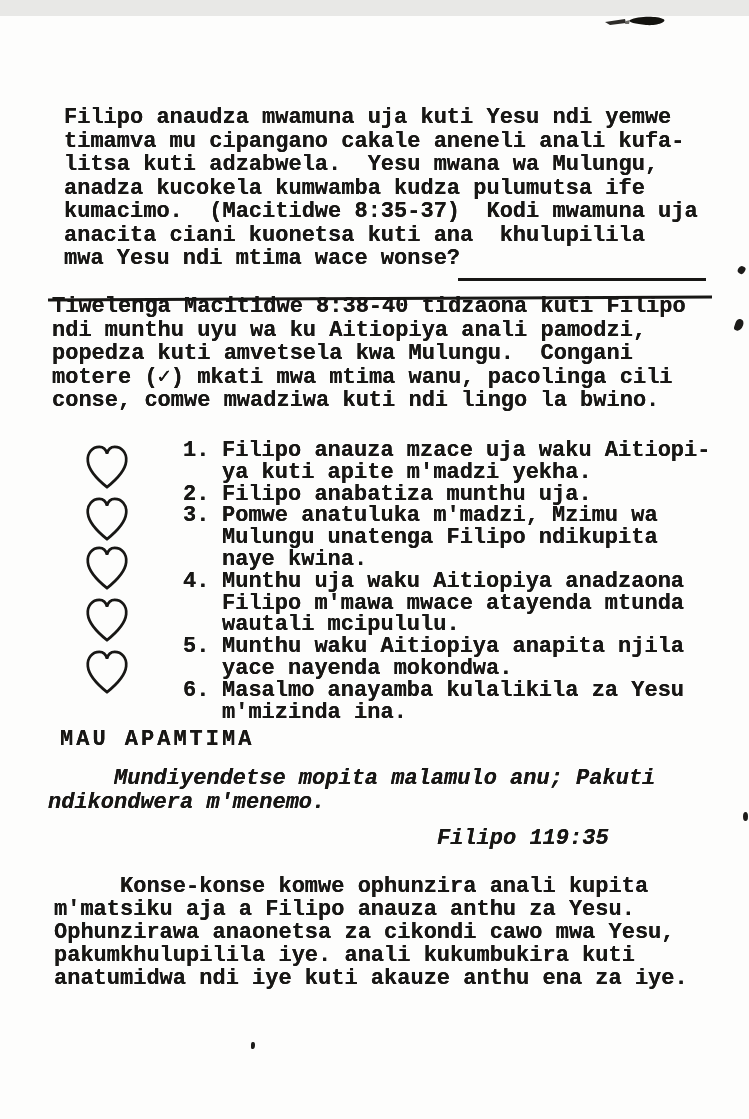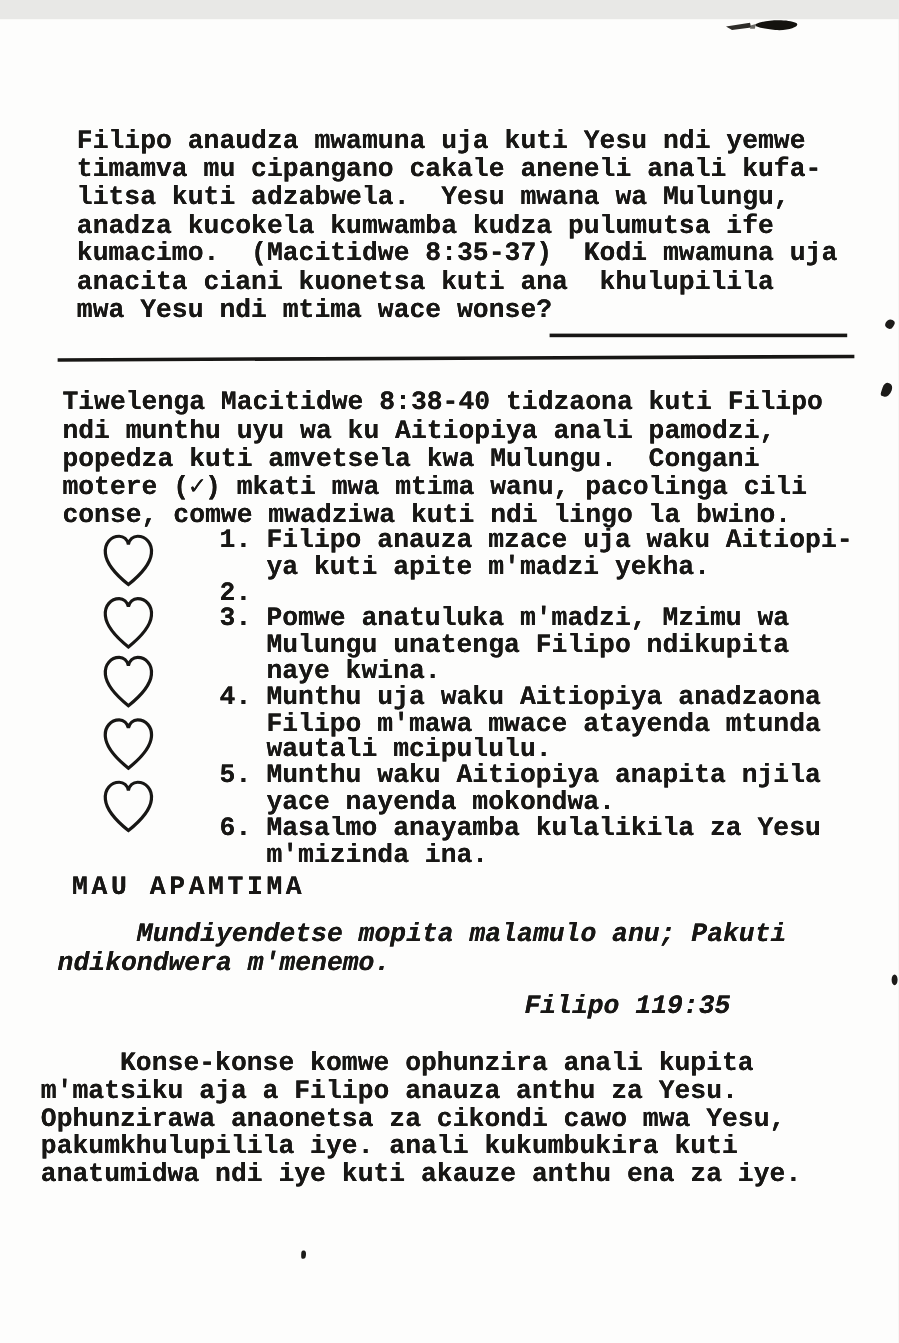--- a/index.html
+++ b/index.html
@@ -15,22 +15,22 @@
   }
   .txt {
     position:absolute;
     white-space:pre;
     font-size:22px;
     line-height:23.5px;
     letter-spacing:0;
     text-shadow:0 0 .5px #181715;
   }
   .p1 { top:90px;  left:64px; }
-  .p2 { top:308px; left:52px; }
-  .p3 { top:859px; left:34px; line-height:23px; }
+  .p2 { top:279px; left:52px; }
+  .p3 { top:859px; left:54px; line-height:23px; }
   .p4 { top:994px; left:46px; line-height:23px; }
 
   .answer-line {
     position:absolute; top:244px; left:458px; width:248px; height:18px;
     border-bottom:3px solid #181715;
   }
   .rule {
     position:absolute; top:281px; left:48px; width:664px; height:3px;
     background:#181715; transform:rotate(-0.25deg);
   }
@@ -117,20 +117,21 @@
         </svg>
     </div>
 
     <div class="check-item">
       <span class="check-num">1.</span>
       <span class="check-text">Filipo anauza mzace uja waku Aitiopi-
 ya kuti apite m'madzi yekha.</span>
     </div>
     <div class="check-item">
       <span class="check-num">2.</span>
+      <span class="check-text">Filipo anabatiza munthu uja.</span>
     </div>
     <div class="check-item">
       <span class="check-num">3.</span>
       <span class="check-text">Pomwe anatuluka m'madzi, Mzimu wa
 Mulungu unatenga Filipo ndikupita
 naye kwina.</span>
     </div>
     <div class="check-item">
       <span class="check-num">4.</span>
       <span class="check-text">Munthu uja waku Aitiopiya anadzaona

